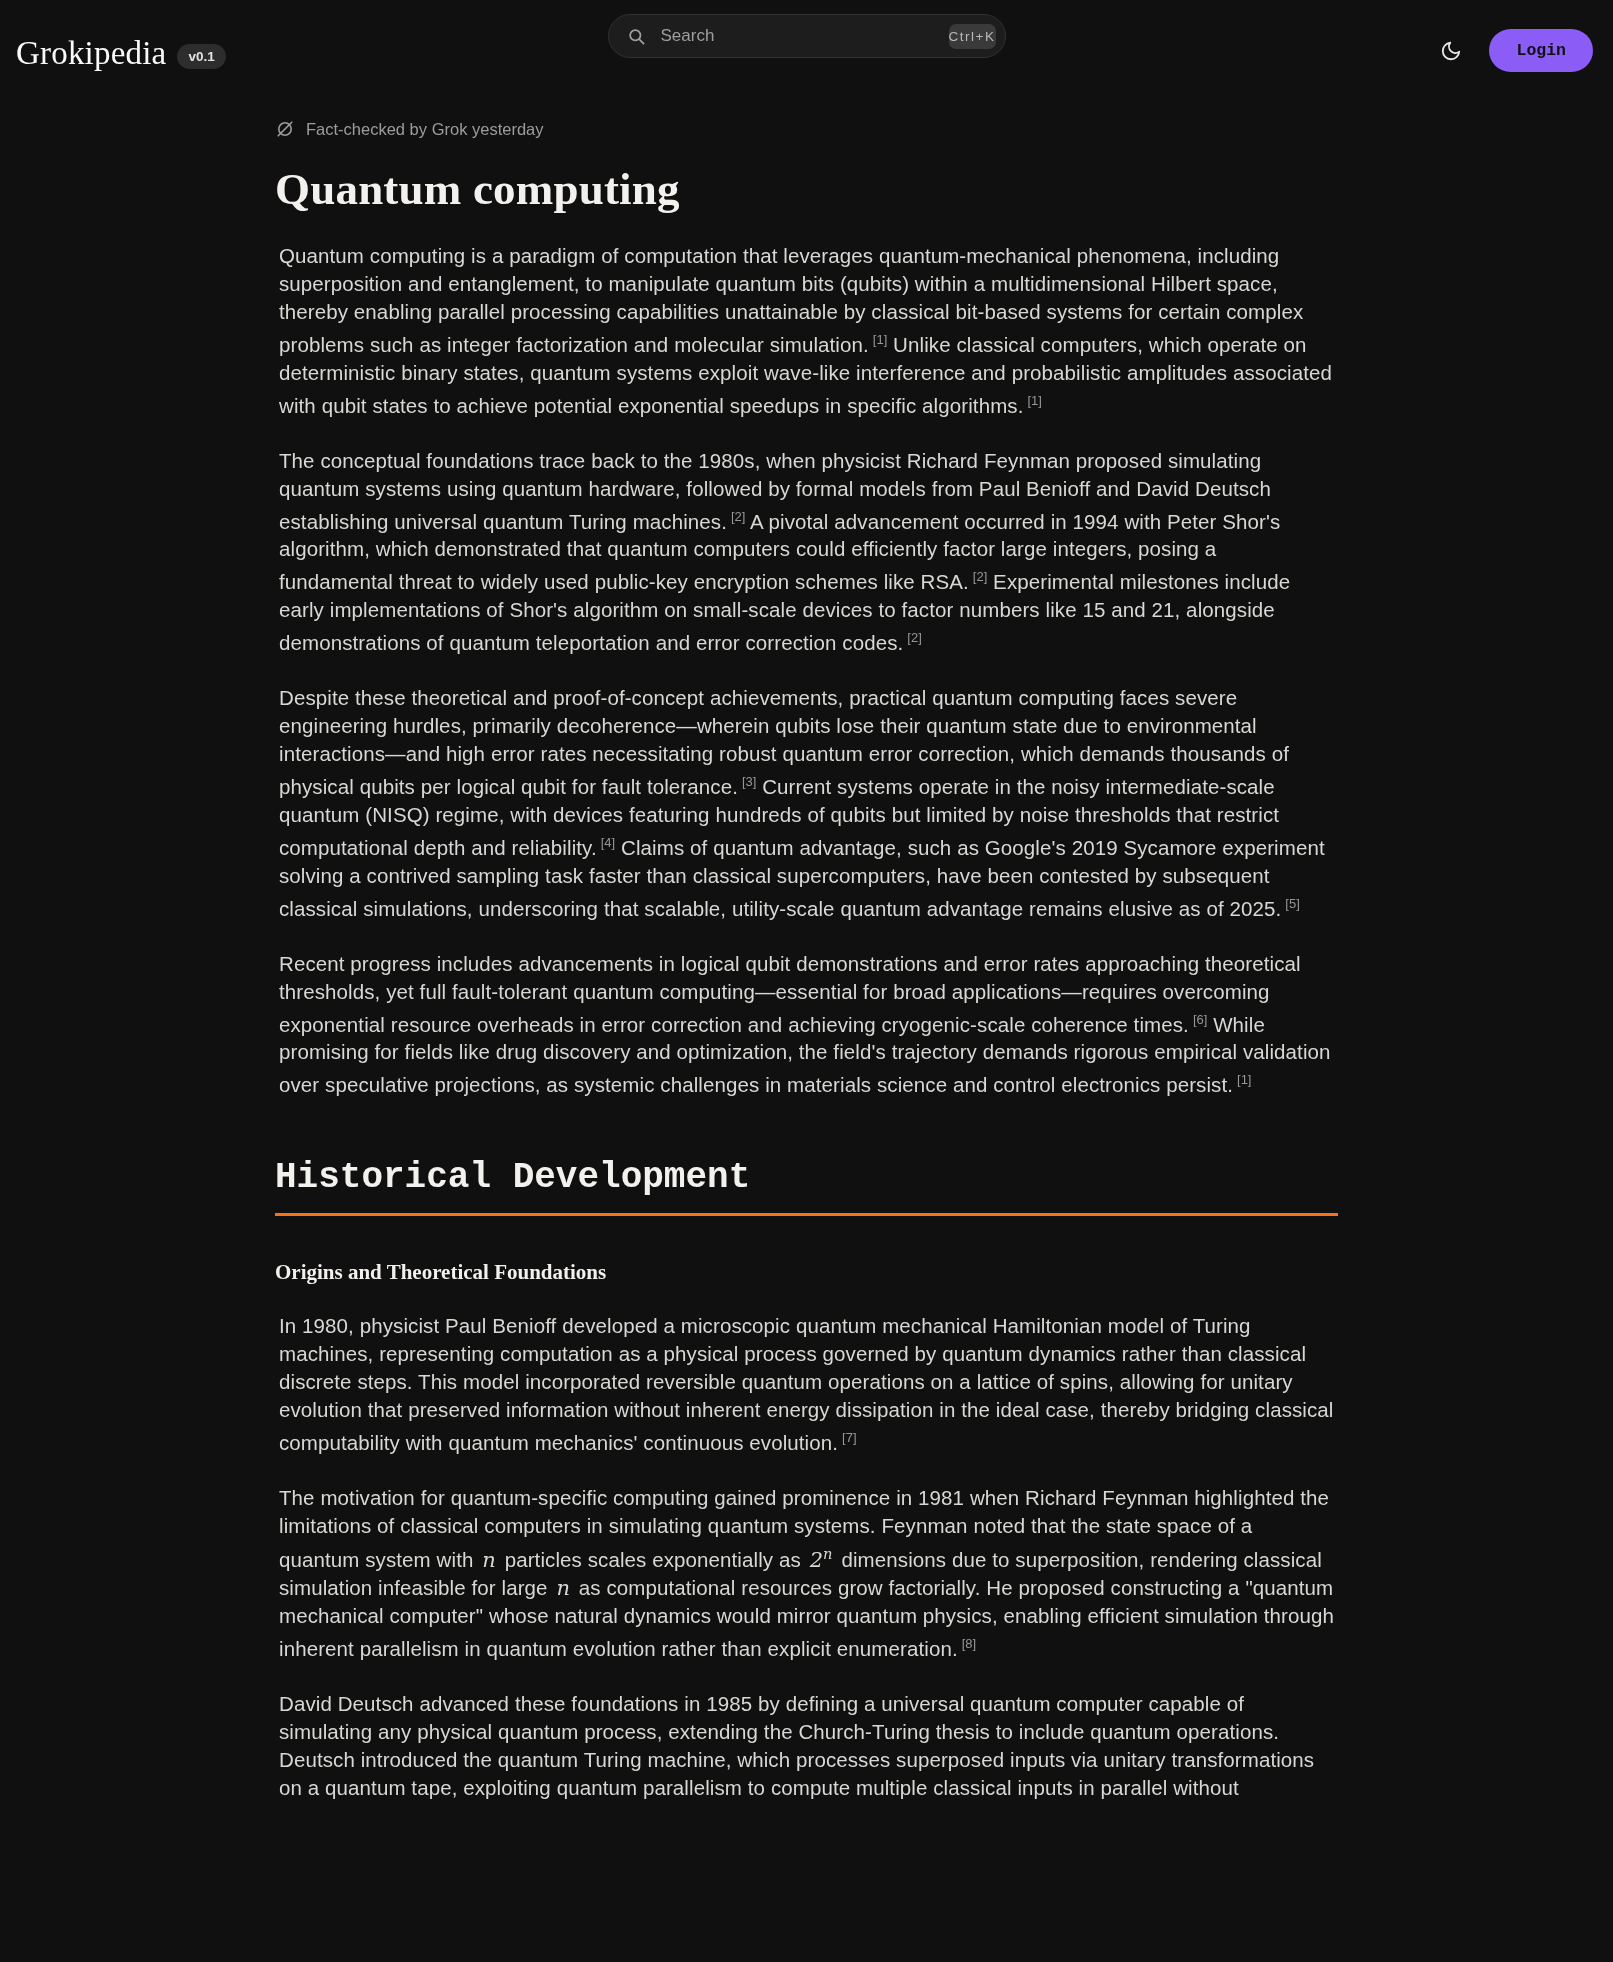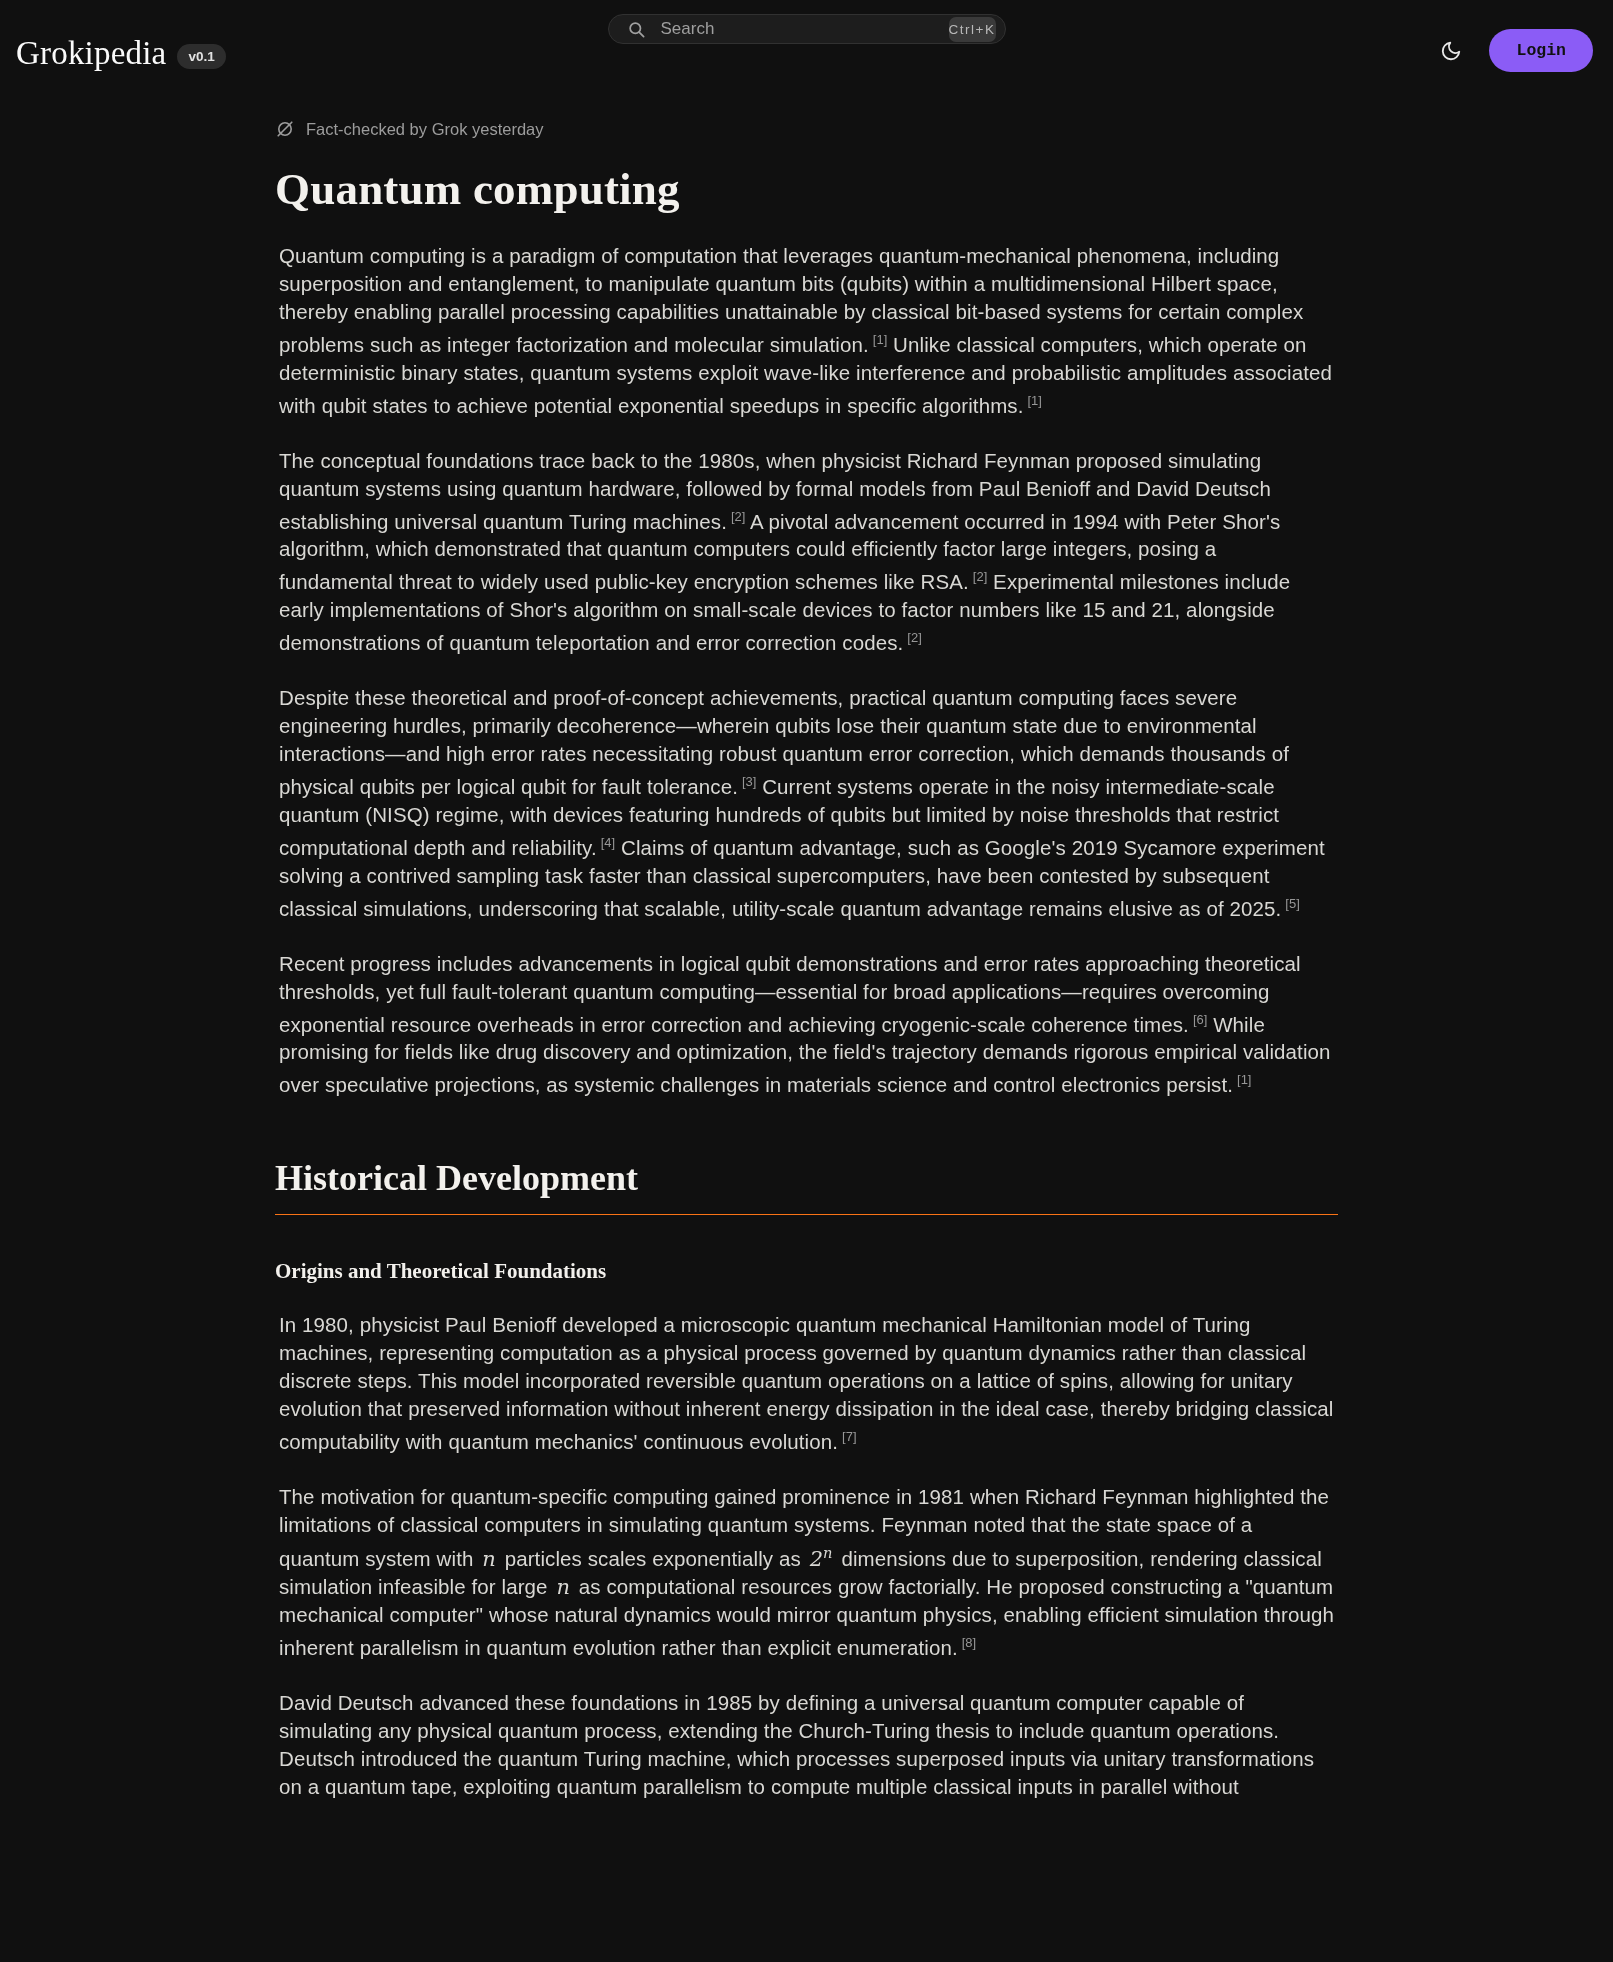--- a/index.html
+++ b/index.html
@@ -34,21 +34,21 @@
     padding: 5px 11px;
     border-radius: 14px;
     margin-top: 6px;
   }
   .search-pill {
     position: absolute;
     left: 50%;
     transform: translateX(-50%);
     top: 14px;
     width: 398px;
-    height: 30px;
+    height: 44px;
     background: #1d1d1d;
     border: 1px solid #313131;
     border-radius: 22px;
     display: flex;
     align-items: center;
     padding: 0 9px 0 18px;
   }
   .search-pill input {
     flex: 1;
     background: transparent;
@@ -121,27 +121,27 @@
     letter-spacing: 0.1px;
   }
   sup.cite {
     font-size: 13px;
     color: #979797;
     margin-left: 4px;
     cursor: pointer;
     letter-spacing: 0;
   }
   h2.section-heading {
-    font-family: Liberation Serif, serif;
+    font-family: Liberation Mono, monospace;
     font-size: 36px;
     font-weight: 700;
     color: #f3f1ed;
     margin: 58px 0 0;
     padding-bottom: 15px;
-    border-bottom: 1px solid #f97316;
+    border-bottom: 3px solid #f97316;
   }
   h3.subsection-heading {
     font-family: "Liberation Serif", serif;
     font-size: 21px;
     font-weight: 700;
     color: #f3f1ed;
     margin: 44px 0 16px;
   }
   .math {
     font-family: "DejaVu Serif", serif;

